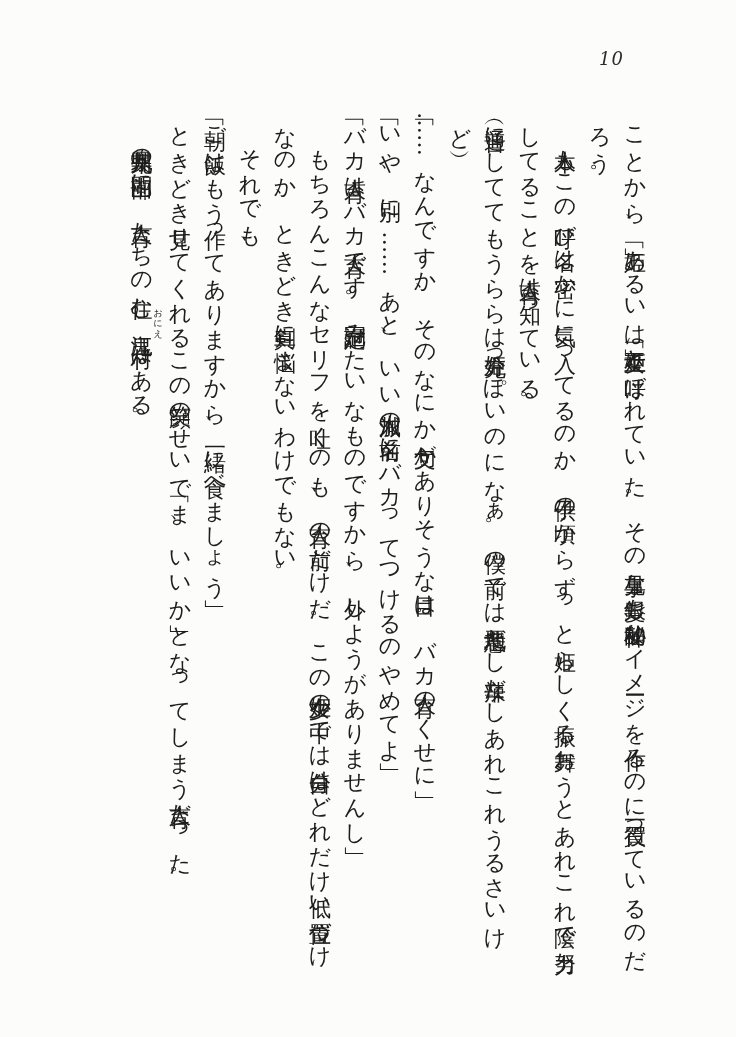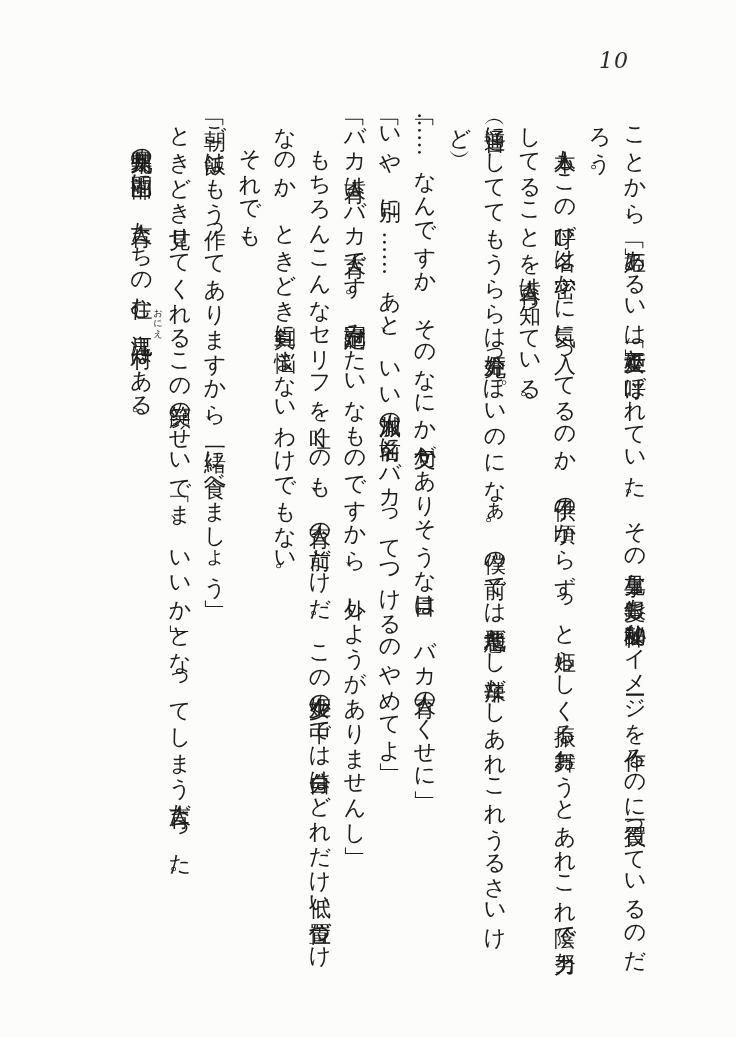--- a/index.html
+++ b/index.html
@@ -16,21 +16,21 @@
     position: relative;
     width: 736px;
     height: 1037px;
     background: #fcfcfa;
     overflow: hidden;
   }
   .page-number {
     position: absolute;
     top: 48px;
     left: 599px;
-    font-size: 22px;
+    font-size: 18px;
     font-style: italic;
     color: #2b2b2b;
     letter-spacing: 1px;
   }
   .text-block {
     position: absolute;
     top: 112px;
     right: 83px;
     width: 600px;
     height: 848px;

